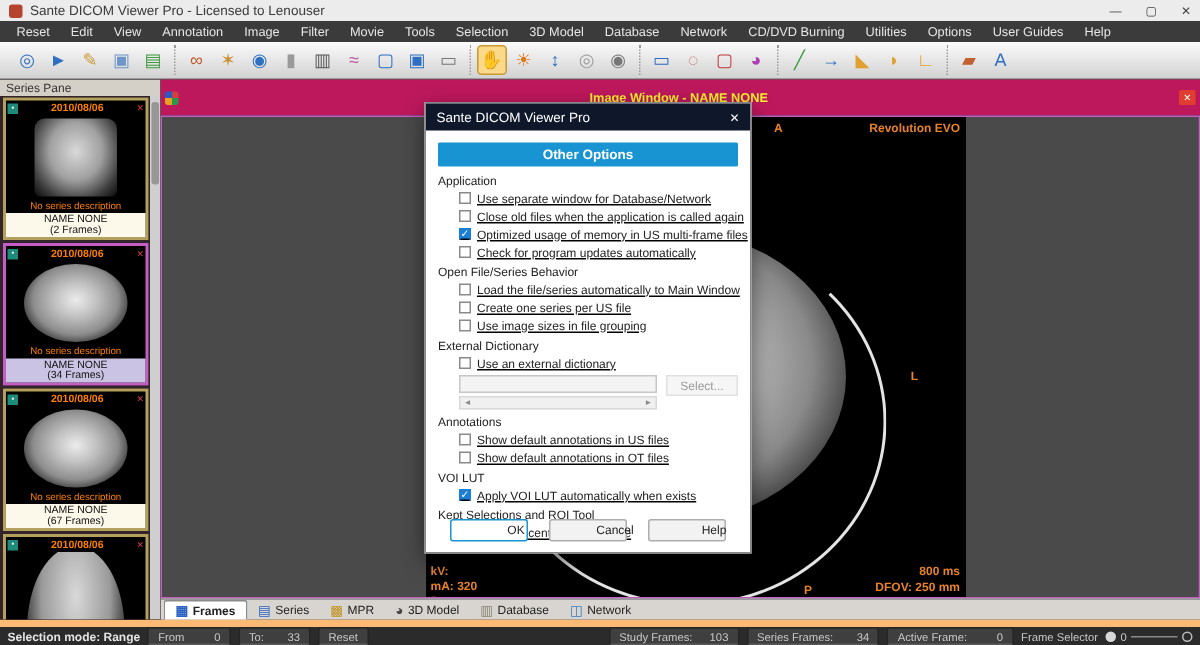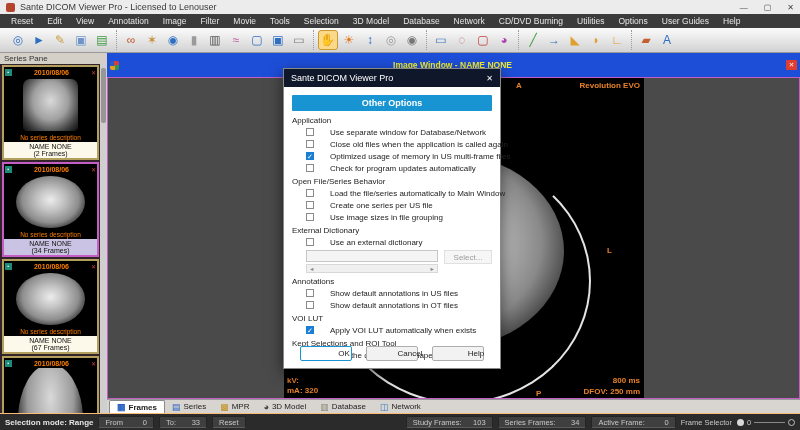--- a/index.html
+++ b/index.html
@@ -45,21 +45,21 @@
   .art-axial { width:74%; height:94%; border-radius:50%;
     background:radial-gradient(ellipse at 50% 46%, #ececec 0%, #c2c2c2 28%, #8d8d8d 58%, #2a2a2a 80%, #000 100%); }
   .art-topcap { width:70%; height:200%; border-radius:50%; margin-top:48px;
     background:radial-gradient(ellipse at 50% 30%, #d9d9d9 0%, #9a9a9a 50%, #111 85%); }
   .tdesc { color:#ff7f00; font-size:6.5px; text-align:center; height:9px; line-height:9px; }
   .tfoot { background:#fcf8ea; text-align:center; font-size:7px; color:#111; padding:1px 0; }
   .thumb.sel .tfoot { background:#cbc3e3; }
 
   
   .rightcol { flex:1; display:flex; flex-direction:column; min-width:0; }
-  .iwheader { height:13px; background:#1d4ed8; display:flex; align-items:center; padding:12px 3px; }
+  .iwheader { height:13px; background:#be185d; display:flex; align-items:center; padding:12px 3px; }
   .gridicon { width:9px; height:9px; border-radius:2px;
     background:conic-gradient(#d04040 0 25%, #2a9a4a 0 50%, #e8a020 0 75%, #2a5ac0 0); }
   .iwtitle { flex:1; text-align:center; color:#f5ef2e; font-size:8.5px; font-weight:bold; }
   .winx { width:11px; height:10px; background:#e03c2f; color:#fff; font-size:6.5px;
     display:flex; align-items:center; justify-content:center; border-radius:1px; }
   .imagearea { flex:1; border:1px solid #c45ec4; display:flex; min-height:0; background:#4a4a4a; }
   .grayL { width:176px; flex:0 0 auto; background:#4a4a4a; }
   .grayR { flex:1; background:#4a4a4a; }
   .ctview { width:360px; flex:0 0 auto; background:#000; position:relative; overflow:hidden; }
   .ov { position:absolute; color:#e8822a; font-size:8px; font-weight:bold; z-index:2; line-height:10px; }
@@ -72,42 +72,42 @@
     border-bottom:1px solid #e8822a; }
 
   
   .tabbar { height:14px; background:#d8d5d0; border-top:1px solid #9a9a9a; display:flex; align-items:flex-end; padding:0 2px; }
   .tab { display:inline-flex; align-items:center; gap:3px; font-size:8px; color:#222;
     padding:1px 7px; height:13px; }
   .tab .ticon { font-size:9px; }
   .tab[data-active="true"] { background:#fff; border:1px solid #8a8a8a; border-bottom:none; border-radius:2px 2px 0 0; font-weight:bold; }
 
   
-  .statusbar { height:17px; background:#2b2b2b; border-top:1px solid #fdba74; display:flex;
+  .statusbar { height:17px; background:#2b2b2b; border-top:5px solid #fdba74; display:flex;
     align-items:center; padding:0 5px; gap:5px; }
   .slabel { color:#e4e4e4; font-size:8px; font-weight:bold; white-space:nowrap; }
   .sfield { background:#3f3f3f; border:1px solid #242424; border-bottom-color:#5a5a5a; border-radius:2px;
     color:#c8c8c8; font-size:7.5px; height:12px; line-height:10px; padding:1px 6px; display:flex; gap:10px; white-space:nowrap; }
   .sfield .v { min-width:14px; text-align:right; }
   .sgap { flex:1; }
   .slider { display:flex; align-items:center; gap:3px; width:58px; }
   .knob { width:7px; height:7px; border-radius:50%; background:#d8d8d8; flex:0 0 auto; }
   .knob.outline { background:transparent; border:1px solid #bdbdbd; }
   .track { flex:1; height:1px; background:#8a8a8a; }
   .sval { color:#c8c8c8; font-size:7.5px; }
 
   
   .dialog { position:absolute; left:283px; top:68px; width:218px; height:301px; z-index:10;
     background:#fff; border:1px solid #888; box-shadow:0 5px 14px rgba(0,0,0,.55); font-size:8.5px; }
   .dtitle { height:18px; background:#0f172a; color:#fff; display:flex; align-items:center; padding:0 7px; font-size:9px; }
   .dclose { margin-left:auto; font-size:8px; }
   .dbanner { margin:8px 8px 5px 8px; height:16px; background:#1794d1; color:#fff; font-weight:bold;
     display:flex; align-items:center; justify-content:center; font-size:9px; border-radius:1px; }
   .dsec { margin:4px 0 0 8px; color:#222; font-size:8px; }
-  .drow { display:flex; align-items:center; gap:16px; margin:2px 0 0 22px; height:10px; }
+  .drow { display:flex; align-items:center; gap:4px; margin:2px 0 0 22px; height:10px;text-decoration:underline; }
   .cb { width:8px; height:8px; border:1px solid #8a8a8a; background:#fff; flex:0 0 auto;
     display:flex; align-items:center; justify-content:center; }
   .cb[data-checked="true"] { background:#1a7fd4; border-color:#1a7fd4; color:#fff; }
   .cb[data-checked="true"]::after { content:"✓"; font-size:7px; line-height:7px; }
   .cblabel { color:#222; font-size:8px; white-space:nowrap; }
   .dictrow { display:flex; margin:3px 8px 0 22px; gap:6px; align-items:flex-start; }
   .dictcol { flex:1; }
   .dictfield { height:12px; background:#f4f4f4; border:1px solid #c6c6c6; }
   .hscroll { height:9px; margin-top:2px; background:#f0f0f0; border:1px solid #d8d8d8;
     display:flex; align-items:center; justify-content:space-between; padding:0 2px; color:#8a8a8a; font-size:5.5px; }

